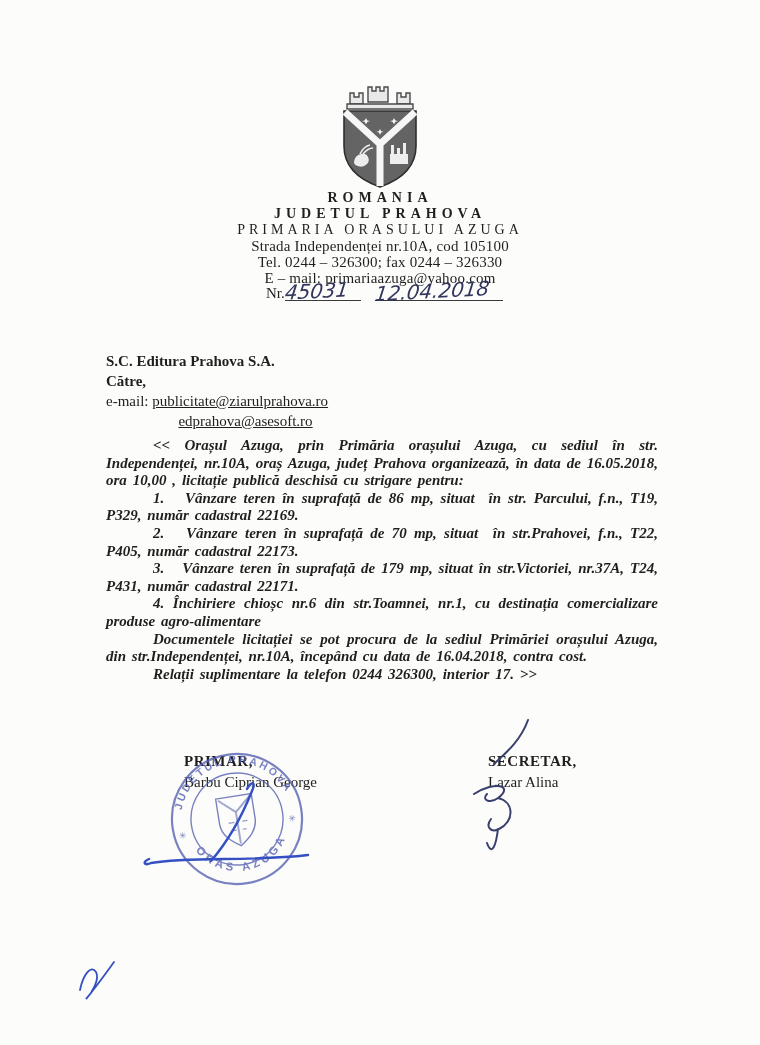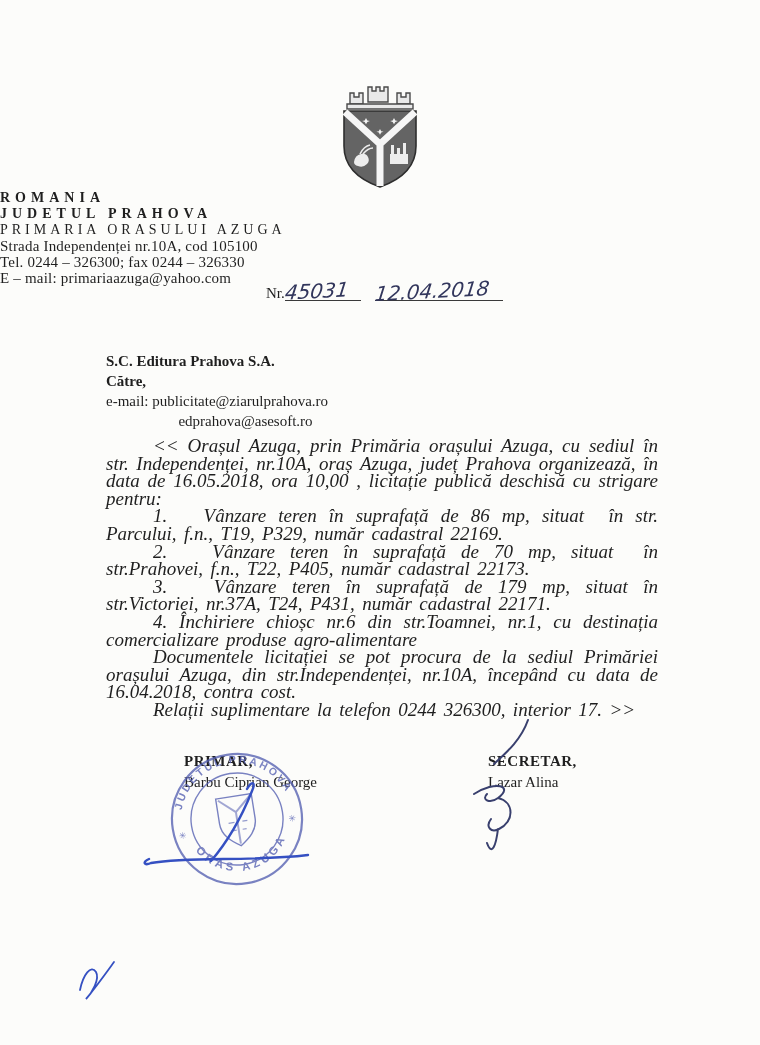--- a/index.html
+++ b/index.html
@@ -7,53 +7,54 @@
     position:relative;
     width:760px;height:1045px;
     background:#fcfcfa;
     font-family:"Liberation Serif", serif;
     color:#1f1f1f;
     overflow:hidden;
   }
   
   .crest{position:absolute;left:330px;top:84px;width:100px;height:104px;}
   
-  .letterhead{position:absolute;left:0;top:190px;width:760px;text-align:left;}
+  .letterhead{position:absolute;left:0;top:190px;width:760px;text-align:center;}
   .lh-bold{font-weight:bold;font-size:14px;letter-spacing:5px;line-height:16px;}
   .lh-bold2{font-weight:normal;font-size:14px;letter-spacing:4px;line-height:16px;}
   .lh-plain{font-size:15px;line-height:16px;letter-spacing:0.2px;}
   
   .nr-row{position:absolute;left:266px;top:284px;font-size:15px;white-space:nowrap;}
   .nr-label{vertical-align:baseline;text-align:right;}
   .hand{
     font-family:"DejaVu Sans", sans-serif;
     font-style:italic;
     color:#32365c;
     font-size:20px;
     display:inline-block;
     transform:rotate(-3deg) skewX(-10deg);
   }
   .u-line{display:inline-block;border-bottom:1.6px solid #3a3a3a;line-height:14px;}
   .u-num{width:76px;margin-right:14px;}
   .u-date{width:128px;}
   
   .recipient{position:absolute;left:106px;top:351px;font-size:15px;line-height:20px;}
   .recipient .bold{font-weight:bold;}
-  .mail-link{}
+  .mail-link{text-decoration:underline;}
   .mail2{padding-left:57px;text-align:center;}
   
   .body-block{position:absolute;left:106px;top:437px;width:552px;}
   .body-block p{
     margin:0;
     font-style:italic;
-    font-size:19px;
+    font-size:15px;
     line-height:17.6px;
     text-align:justify;
     text-indent:47px;
     word-spacing:0.14em;
+    font-weight:bold;
   }
   
   .sig{position:absolute;font-size:15px;line-height:21px;}
   .sig .title{font-weight:bold;letter-spacing:0.5px;}
   .sig-left{left:136px;top:751px;margin-left:48px;}
   .sig-right{left:488px;top:751px;}
   
   .stamp{position:absolute;left:168px;top:750px;width:138px;height:138px;}
   .ink-overlay{position:absolute;left:0;top:0;width:760px;height:1045px;pointer-events:none;}
 </style>

